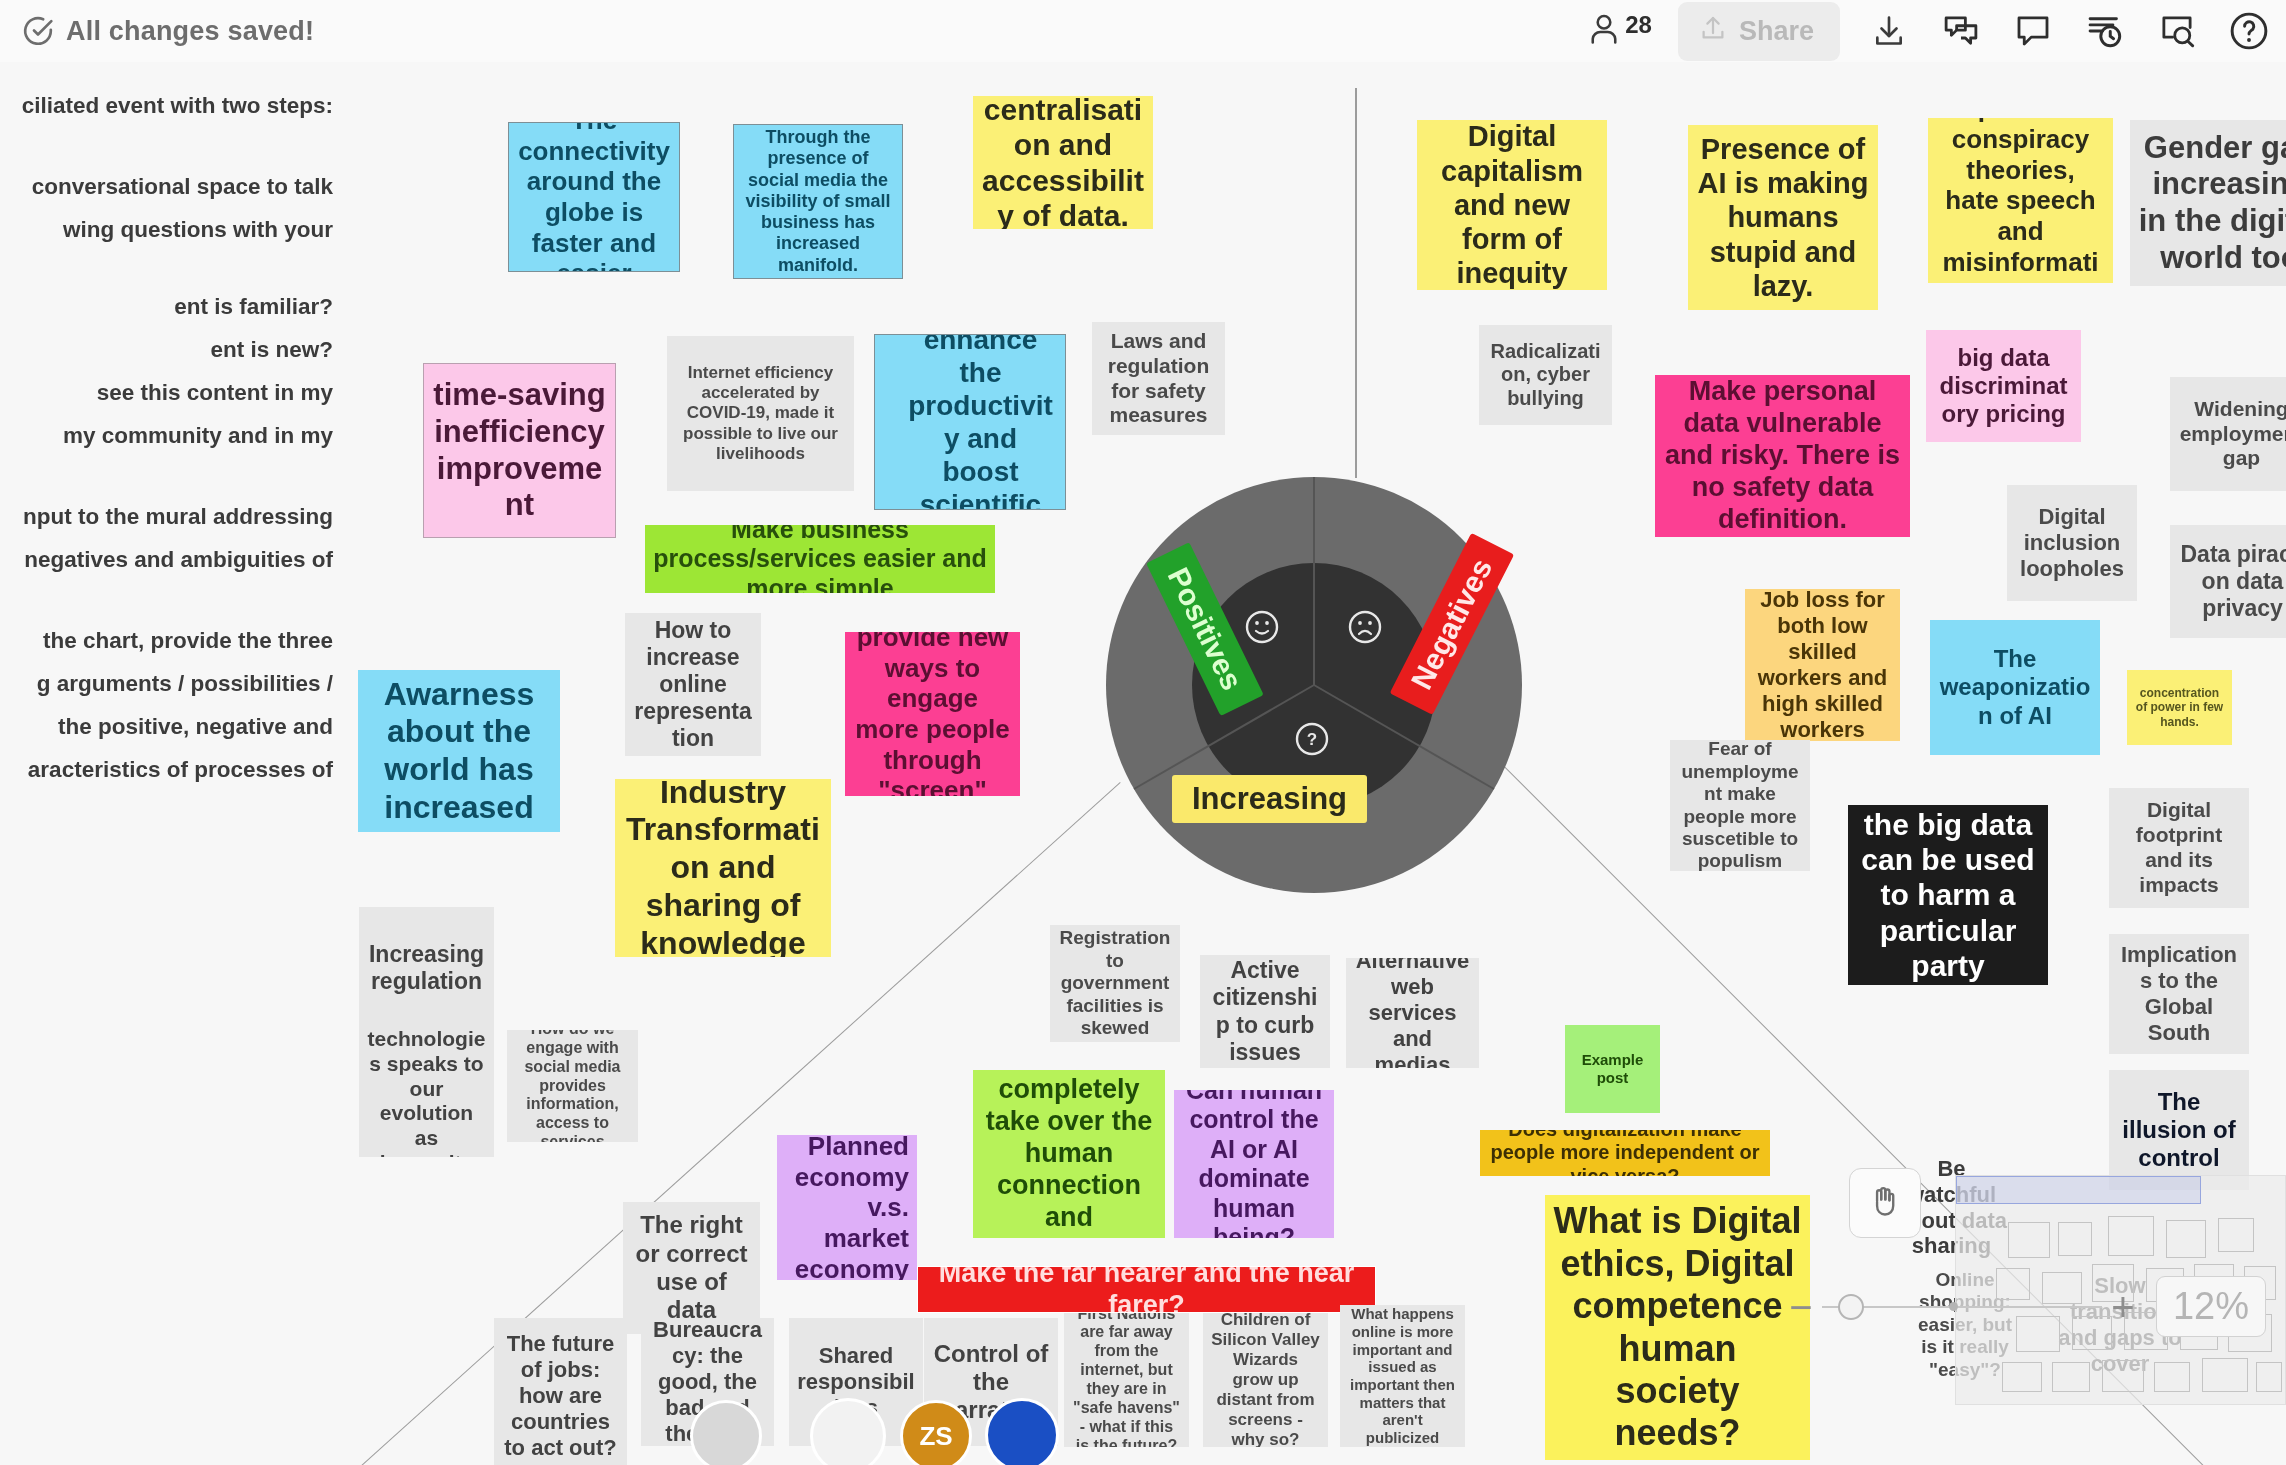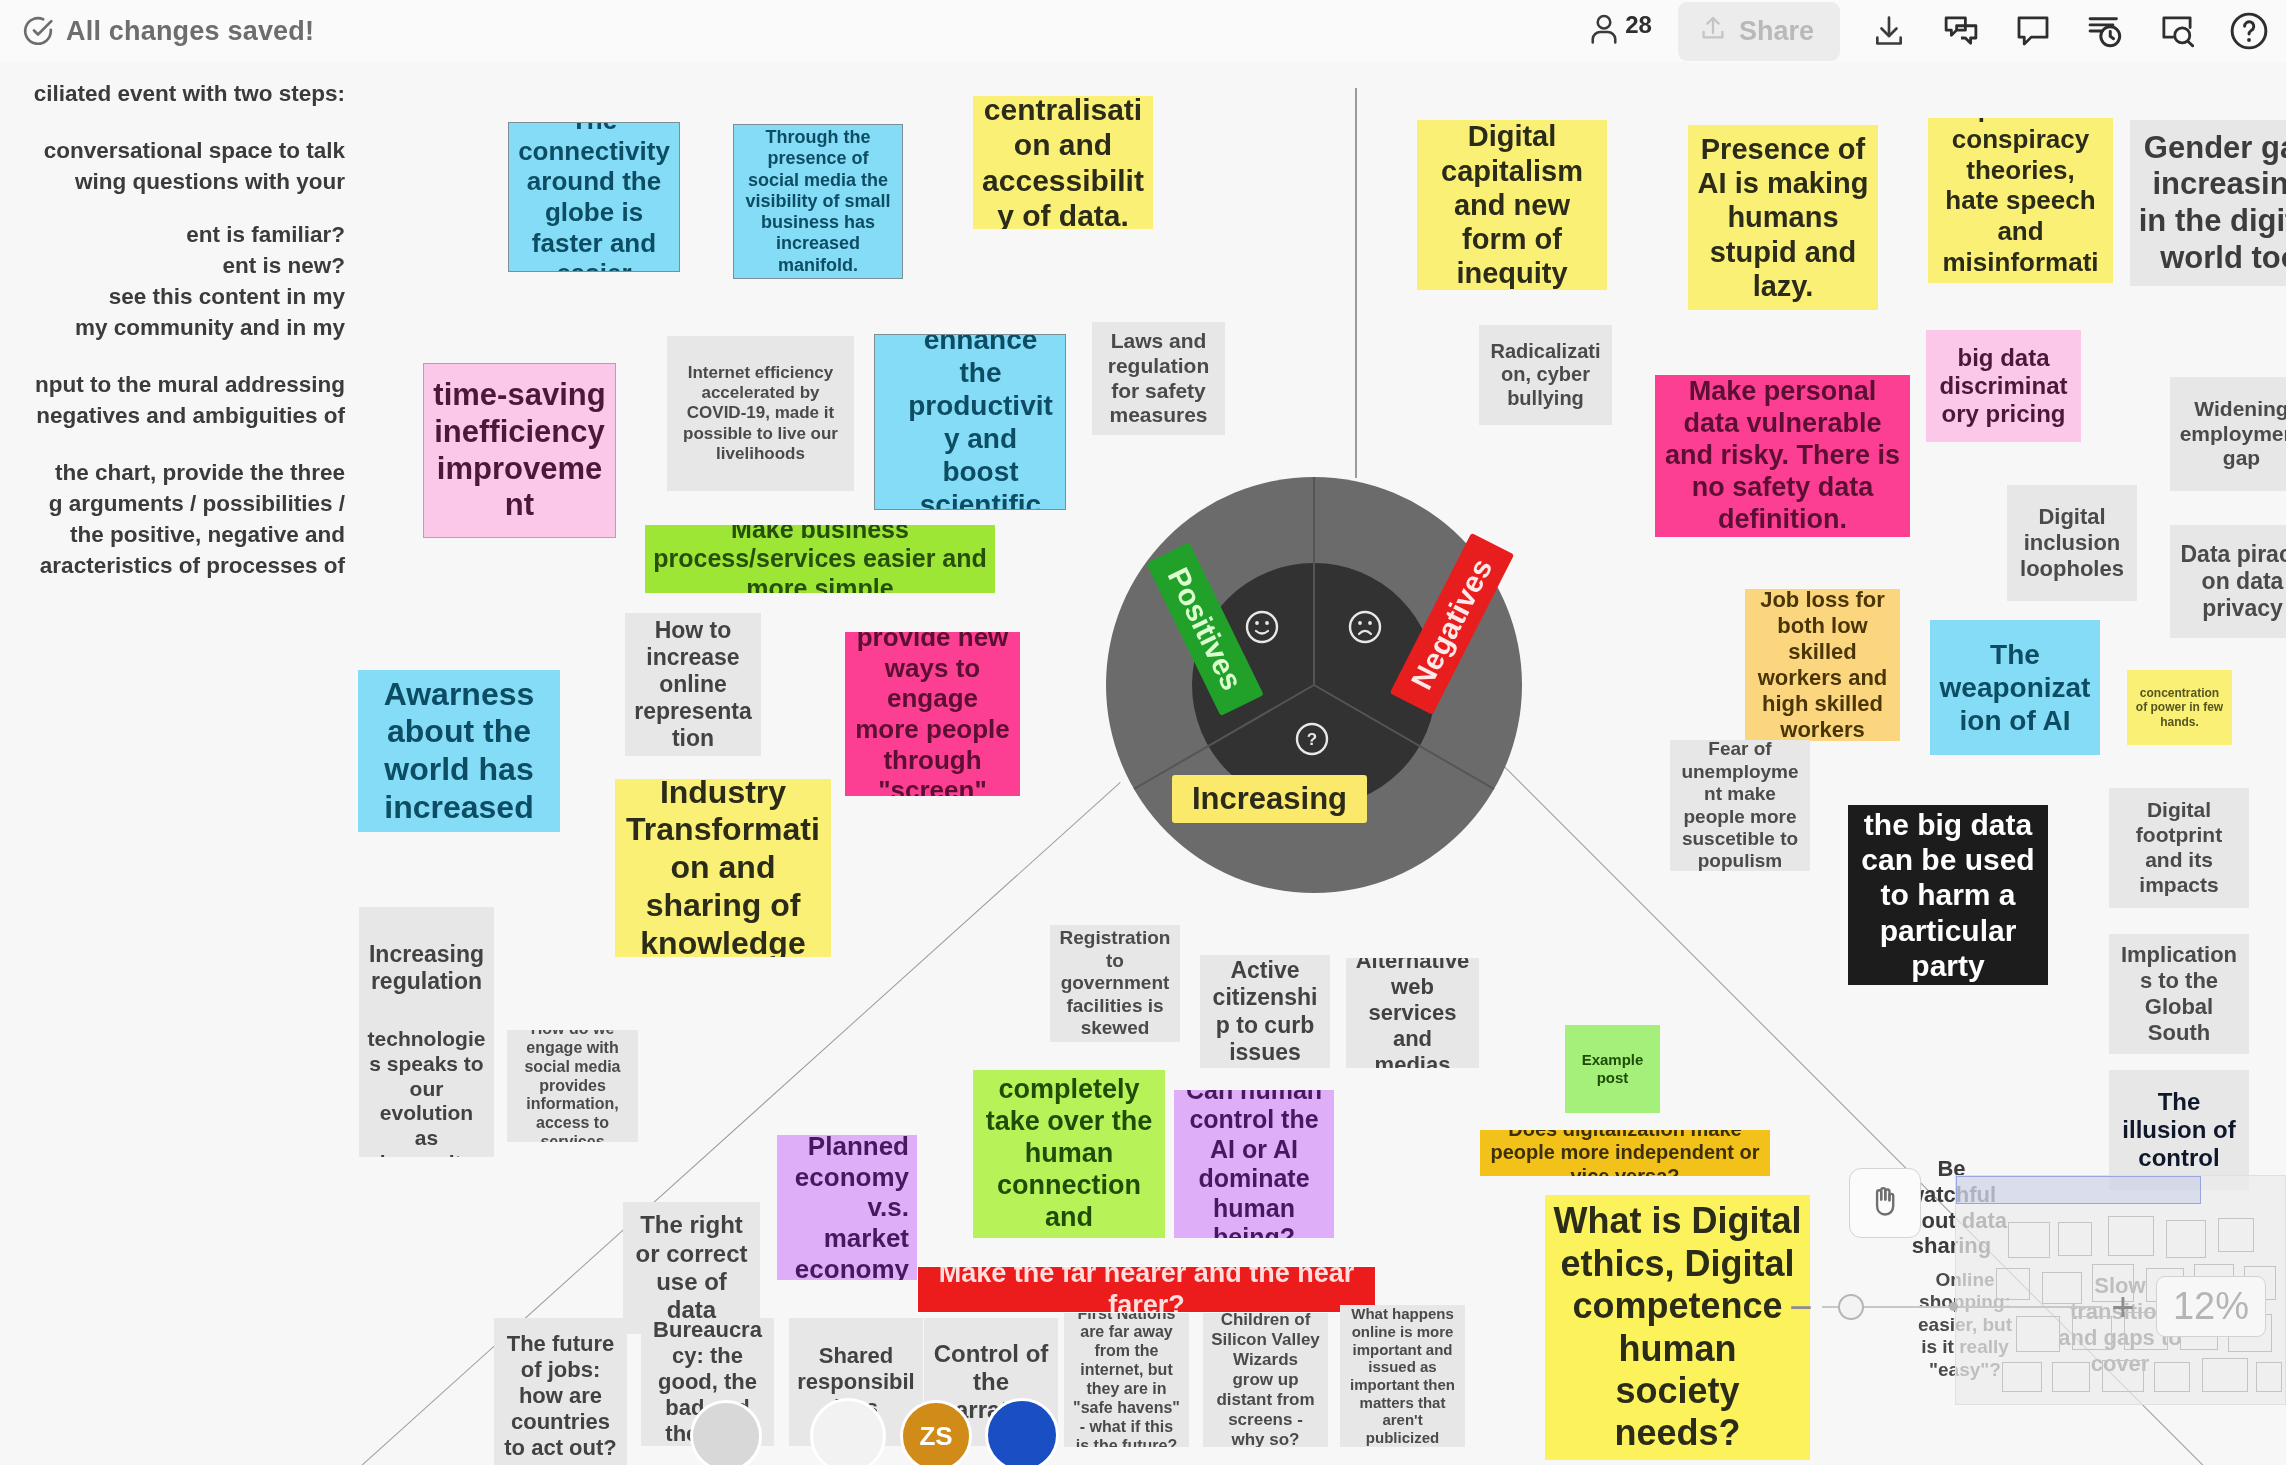--- a/index.html
+++ b/index.html
@@ -35,21 +35,21 @@
     padding:11px 26px 11px 20px; color:#b9b9b9; font-size:27px; font-weight:bold;
   }
   .icobtn { display:flex; align-items:center; justify-content:center; width:46px; height:46px; }
 
   
   .instr {
     position:absolute; left:0; top:78px; width:345px;
     font-size:22.5px; line-height:31px; color:#3b3b3b; font-weight:bold;
     z-index:5;
   }
-  .instr p { margin:0; }
+  .instr p { margin:12px; }
   .instr .gap { height:26px; }
   .instr .gap-s { height:22px; }
   .instr .r { text-align:right; }
 
   
   .wheel { position:absolute; left:1104px; top:475px; width:420px; height:420px; z-index:4;}
 
   
   .conn { position:absolute; background:#9c9c9c; z-index:2; transform-origin:0 0; }
 
@@ -265,21 +265,21 @@
       </div>
       <div class="note" style="left: 2007px; top: 485px; width: 130px; height: 116px; background: rgb(231, 231, 231); color: rgb(74, 74, 74); font-size: 22px;">
         <span>Digital inclusion loopholes</span>
       </div>
       <div class="note" style="left: 2170px; top: 525px; width: 145px; height: 113px; background: rgb(231, 231, 231); color: rgb(74, 74, 74); font-size: 23px;">
         <span>Data piracy on data privacy</span>
       </div>
       <div class="note" style="left: 1745px; top: 589px; width: 155px; height: 152px; background: rgb(252, 214, 126); color: rgb(74, 53, 7); font-size: 22px;">
         <span>Job loss for both low skilled workers and high skilled workers</span>
       </div>
-      <div class="note" style="left: 1930px; top: 620px; width: 170px; height: 135px; background: rgb(133, 220, 247); color: rgb(13, 77, 99); font-size: 28px;">
+      <div class="note" style="left: 1930px; top: 620px; width: 170px; height: 135px; background: rgb(133, 220, 247); color: rgb(13, 77, 99); font-size: 24px;">
         <span>The weaponization of AI</span>
       </div>
       <div class="note" style="left: 2127px; top: 670px; width: 105px; height: 75px; background: rgb(251, 240, 118); color: rgb(86, 86, 31); font-size: 12px;">
         <span>concentration of power in few hands.</span>
       </div>
       <div class="note" style="left: 1670px; top: 740px; width: 140px; height: 131px; background: rgb(231, 231, 231); color: rgb(74, 74, 74); font-size: 19px;">
         <span>Fear of unemployment make people more suscetible to populism</span>
       </div>
       <div class="note" style="left: 1848px; top: 805px; width: 200px; height: 180px; background: rgb(28, 28, 28); color: rgb(255, 255, 255); font-size: 30px;">
         <span>the big data can be used to harm a particular party</span>

